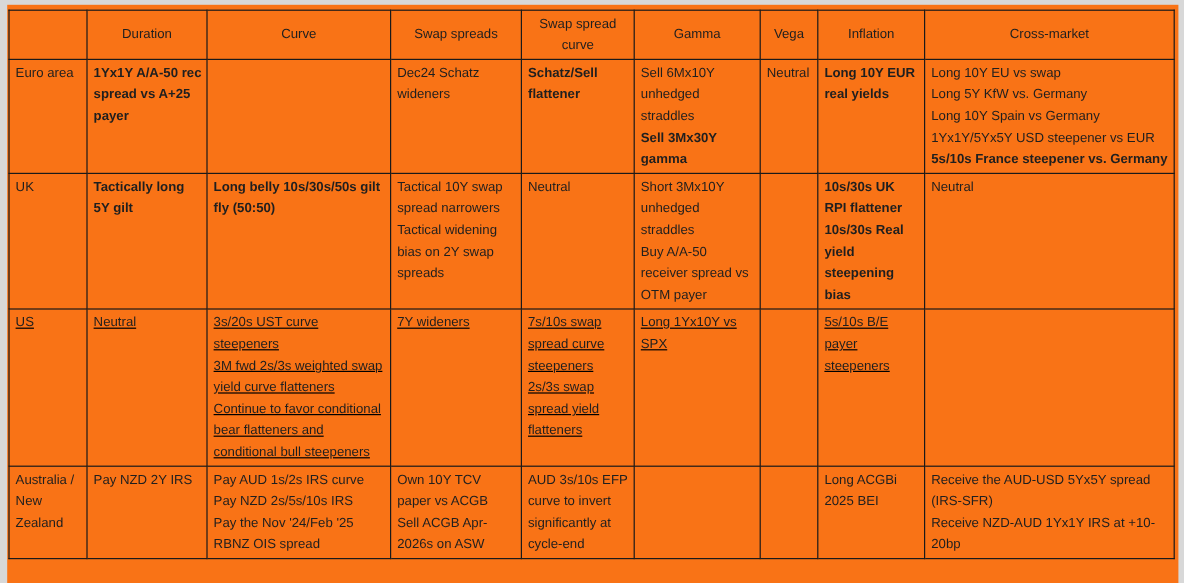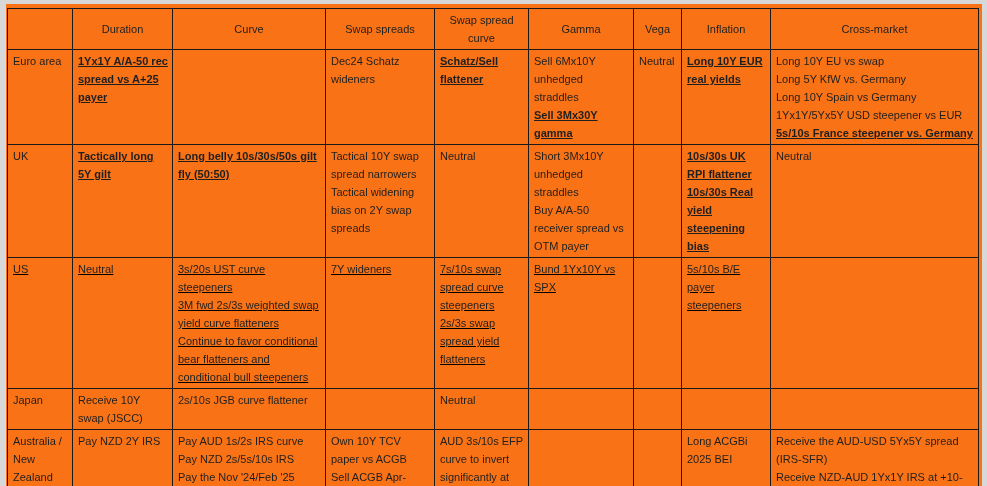--- a/index.html
+++ b/index.html
@@ -42,21 +42,20 @@
     vertical-align: middle;
     padding: 2px 3px;
     height: 32px;
   }
   td.region {
     padding-top: 3px;
   }
   .trade { margin: 0; }
   .trade.emph {
     font-weight: bold;
-    text-decoration: underline;
   }
   tr.row-0 { height: 83px; }
   tr.row-1 { height: 83px; }
   tr.row-2 { height: 119px; text-decoration: underline; }
   tr.row-3 { height: 34px; }
   tr.row-4 { height: 75px; }
 </style>
 </head>
 <body>
 
@@ -156,43 +155,26 @@
             <div class="trade">Continue to favor conditional bear flatteners and conditional bull steepeners</div>
           </td>
           <td>
             <div class="trade">7Y wideners</div>
           </td>
           <td>
             <div class="trade">7s/10s swap spread curve steepeners</div>
             <div class="trade">2s/3s swap spread yield flatteners</div>
           </td>
           <td>
-            <div class="trade">Bund 1Yx10Y vs SPX</div>
+            <div class="trade">Long 1Yx10Y vs SPX</div>
           </td>
           <td></td>
           <td>
             <div class="trade">5s/10s B/E payer steepeners</div>
           </td>
-          <td></td>
-        </tr>
-        <tr class="row-3">
-          <td class="region">Japan</td>
-          <td>
-            <div class="trade">Receive 10Y swap (JSCC)</div>
-          </td>
-          <td>
-            <div class="trade">2s/10s JGB curve flattener</div>
-          </td>
-          <td></td>
-          <td>
-            <div class="trade">Neutral</div>
-          </td>
-          <td></td>
-          <td></td>
-          <td></td>
           <td></td>
         </tr>
         <tr class="row-4">
           <td class="region">Australia / New Zealand</td>
           <td>
             <div class="trade">Pay NZD 2Y IRS</div>
           </td>
           <td>
             <div class="trade">Pay AUD 1s/2s IRS curve</div>
             <div class="trade">Pay NZD 2s/5s/10s IRS</div>

